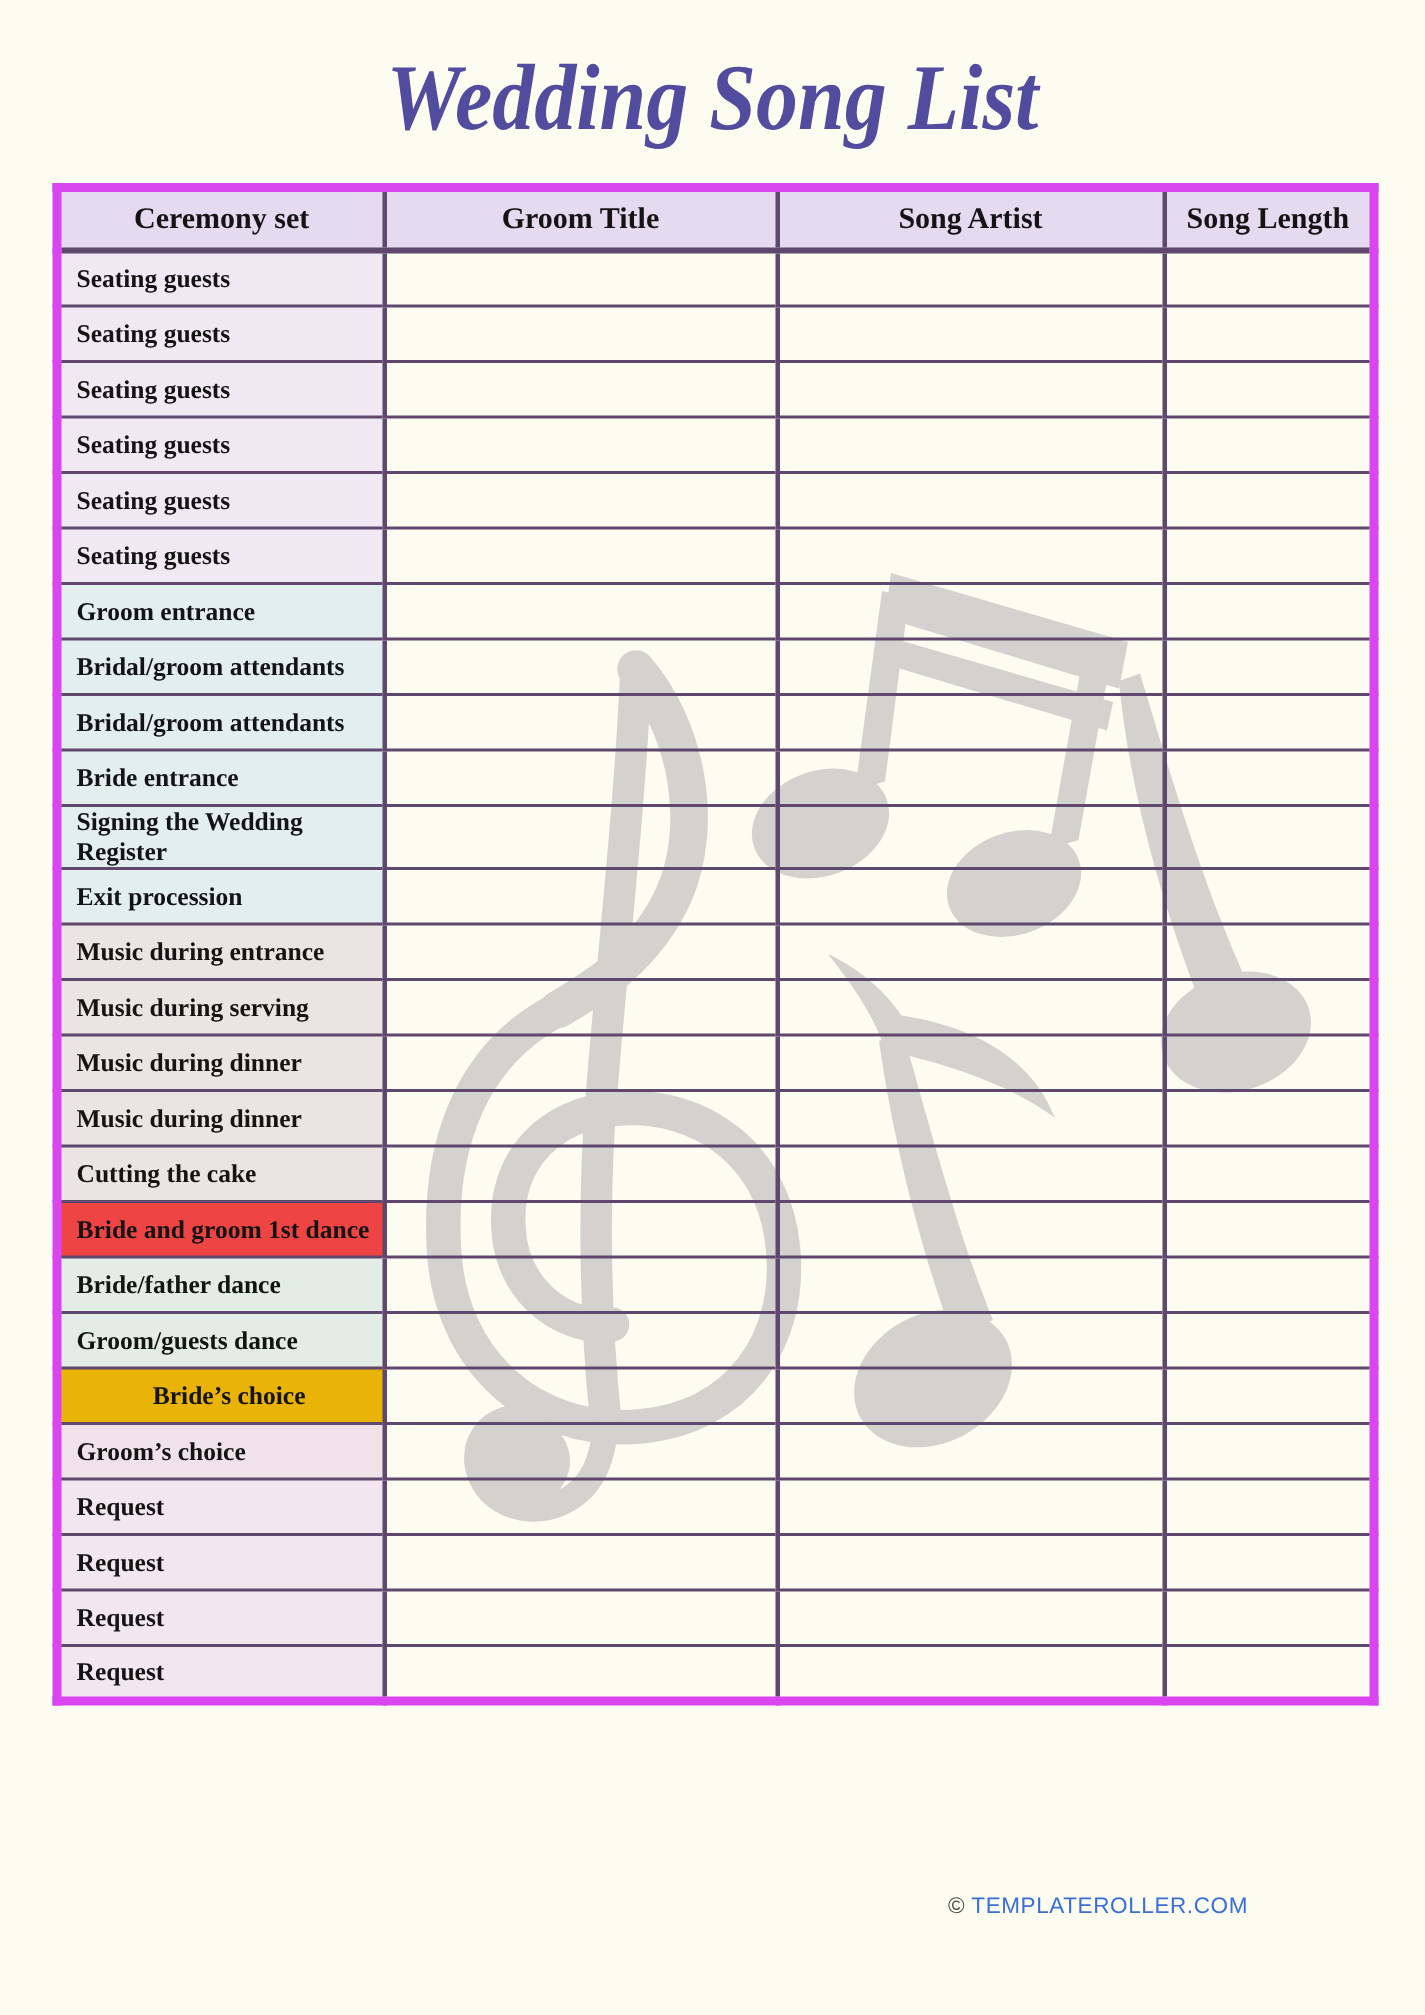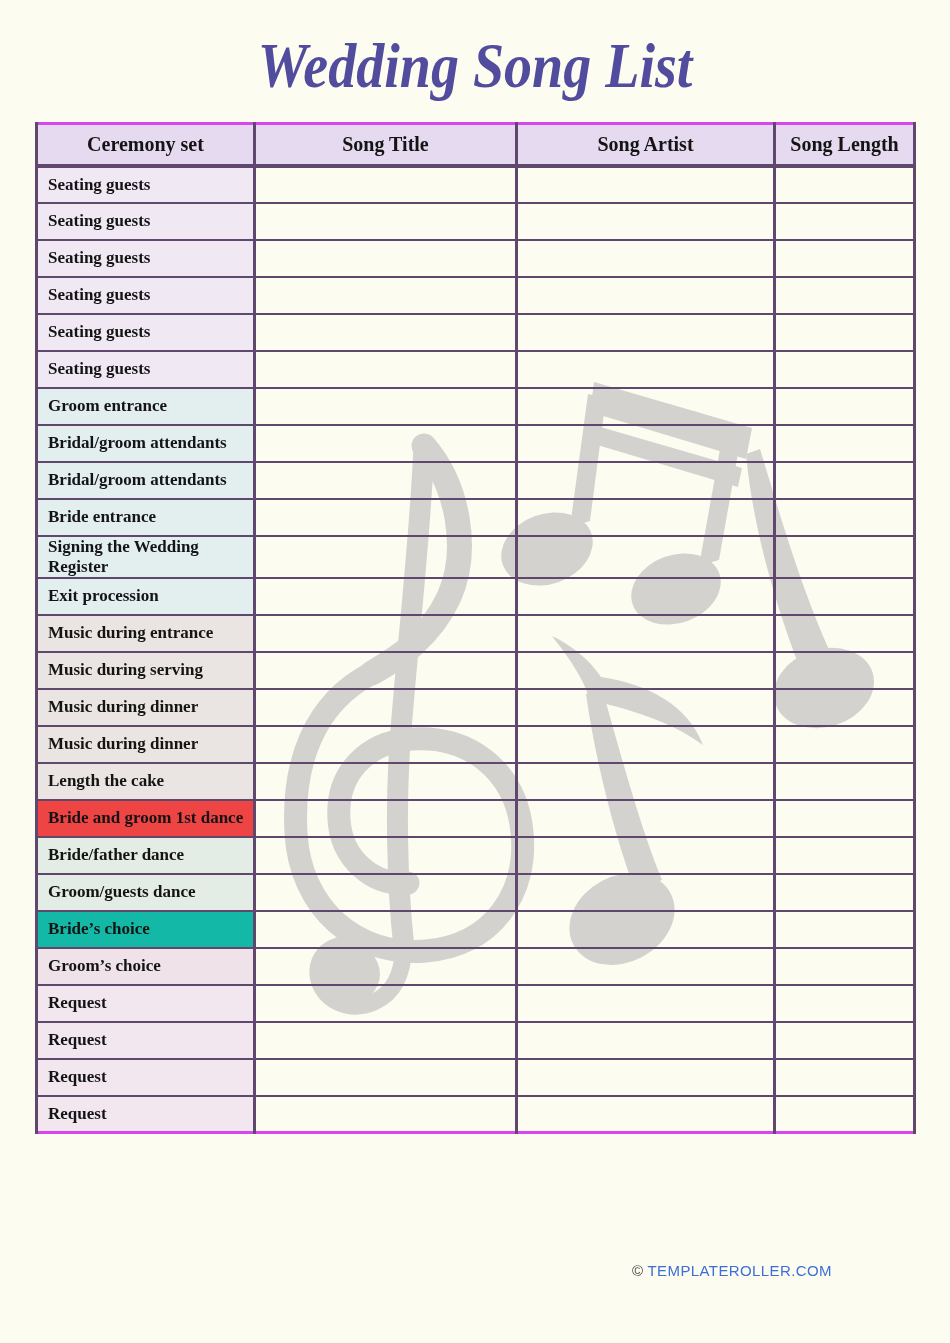--- a/index.html
+++ b/index.html
@@ -35,21 +35,21 @@
     z-index: 0;
     pointer-events: none;
   }
 
   
   .table-wrap { position: absolute; top: 122px; left: 35px; z-index: 1; }
   table.songs {
     border-collapse: collapse;
     table-layout: fixed;
     width: 878px;
-    border: 3px solid #d946ef;
+    border: 6px solid #d946ef;
   }
   table.songs th, table.songs td {
     border: 2px solid #5f476d;
     border-left-width: 3px;
     border-right-width: 3px;
     padding: 0 0 0 10px;
     font-weight: bold;
     color: #141414;
     vertical-align: middle;
     box-sizing: border-box;
@@ -115,21 +115,21 @@
     <table class="songs">
       <colgroup>
         <col style="width:218px">
           <col style="width:262px">
           <col style="width:258px">
           <col style="width:140px">
       </colgroup>
       <thead>
         <tr>
           <th>Ceremony set</th>
-          <th>Song Title</th>
+          <th>Groom Title</th>
           <th>Song Artist</th>
           <th>Song Length</th>
         </tr>
       </thead>
       <tbody id="rows-body">
           <tr>
       <td class="label-cell" style="background: rgb(240, 233, 244);">Seating guests</td>
       <td class="field"></td>
       <td class="field"></td>
       <td class="field"></td>
@@ -218,21 +218,21 @@
       <td class="field"></td>
       <td class="field"></td>
     </tr>
           <tr>
       <td class="label-cell" style="background: rgb(234, 228, 226);">Music during dinner</td>
       <td class="field"></td>
       <td class="field"></td>
       <td class="field"></td>
     </tr>
           <tr>
-      <td class="label-cell" style="background: rgb(234, 228, 226);">Length the cake</td>
+      <td class="label-cell" style="background: rgb(234, 228, 226);">Cutting the cake</td>
       <td class="field"></td>
       <td class="field"></td>
       <td class="field"></td>
     </tr>
           <tr>
       <td class="label-cell" style="background: #ef4444;">Bride and groom 1st dance</td>
       <td class="field"></td>
       <td class="field"></td>
       <td class="field"></td>
     </tr>
@@ -242,21 +242,21 @@
       <td class="field"></td>
       <td class="field"></td>
     </tr>
           <tr>
       <td class="label-cell" style="background: rgb(227, 236, 229);">Groom/guests dance</td>
       <td class="field"></td>
       <td class="field"></td>
       <td class="field"></td>
     </tr>
           <tr>
-      <td class="label-cell" style="background: #14b8a6;">Bride’s choice</td>
+      <td class="label-cell" style="background: #eab308; text-align: center;">Bride’s choice</td>
       <td class="field"></td>
       <td class="field"></td>
       <td class="field"></td>
     </tr>
           <tr>
       <td class="label-cell" style="background: rgb(239, 226, 233);">Groom’s choice</td>
       <td class="field"></td>
       <td class="field"></td>
       <td class="field"></td>
     </tr>

